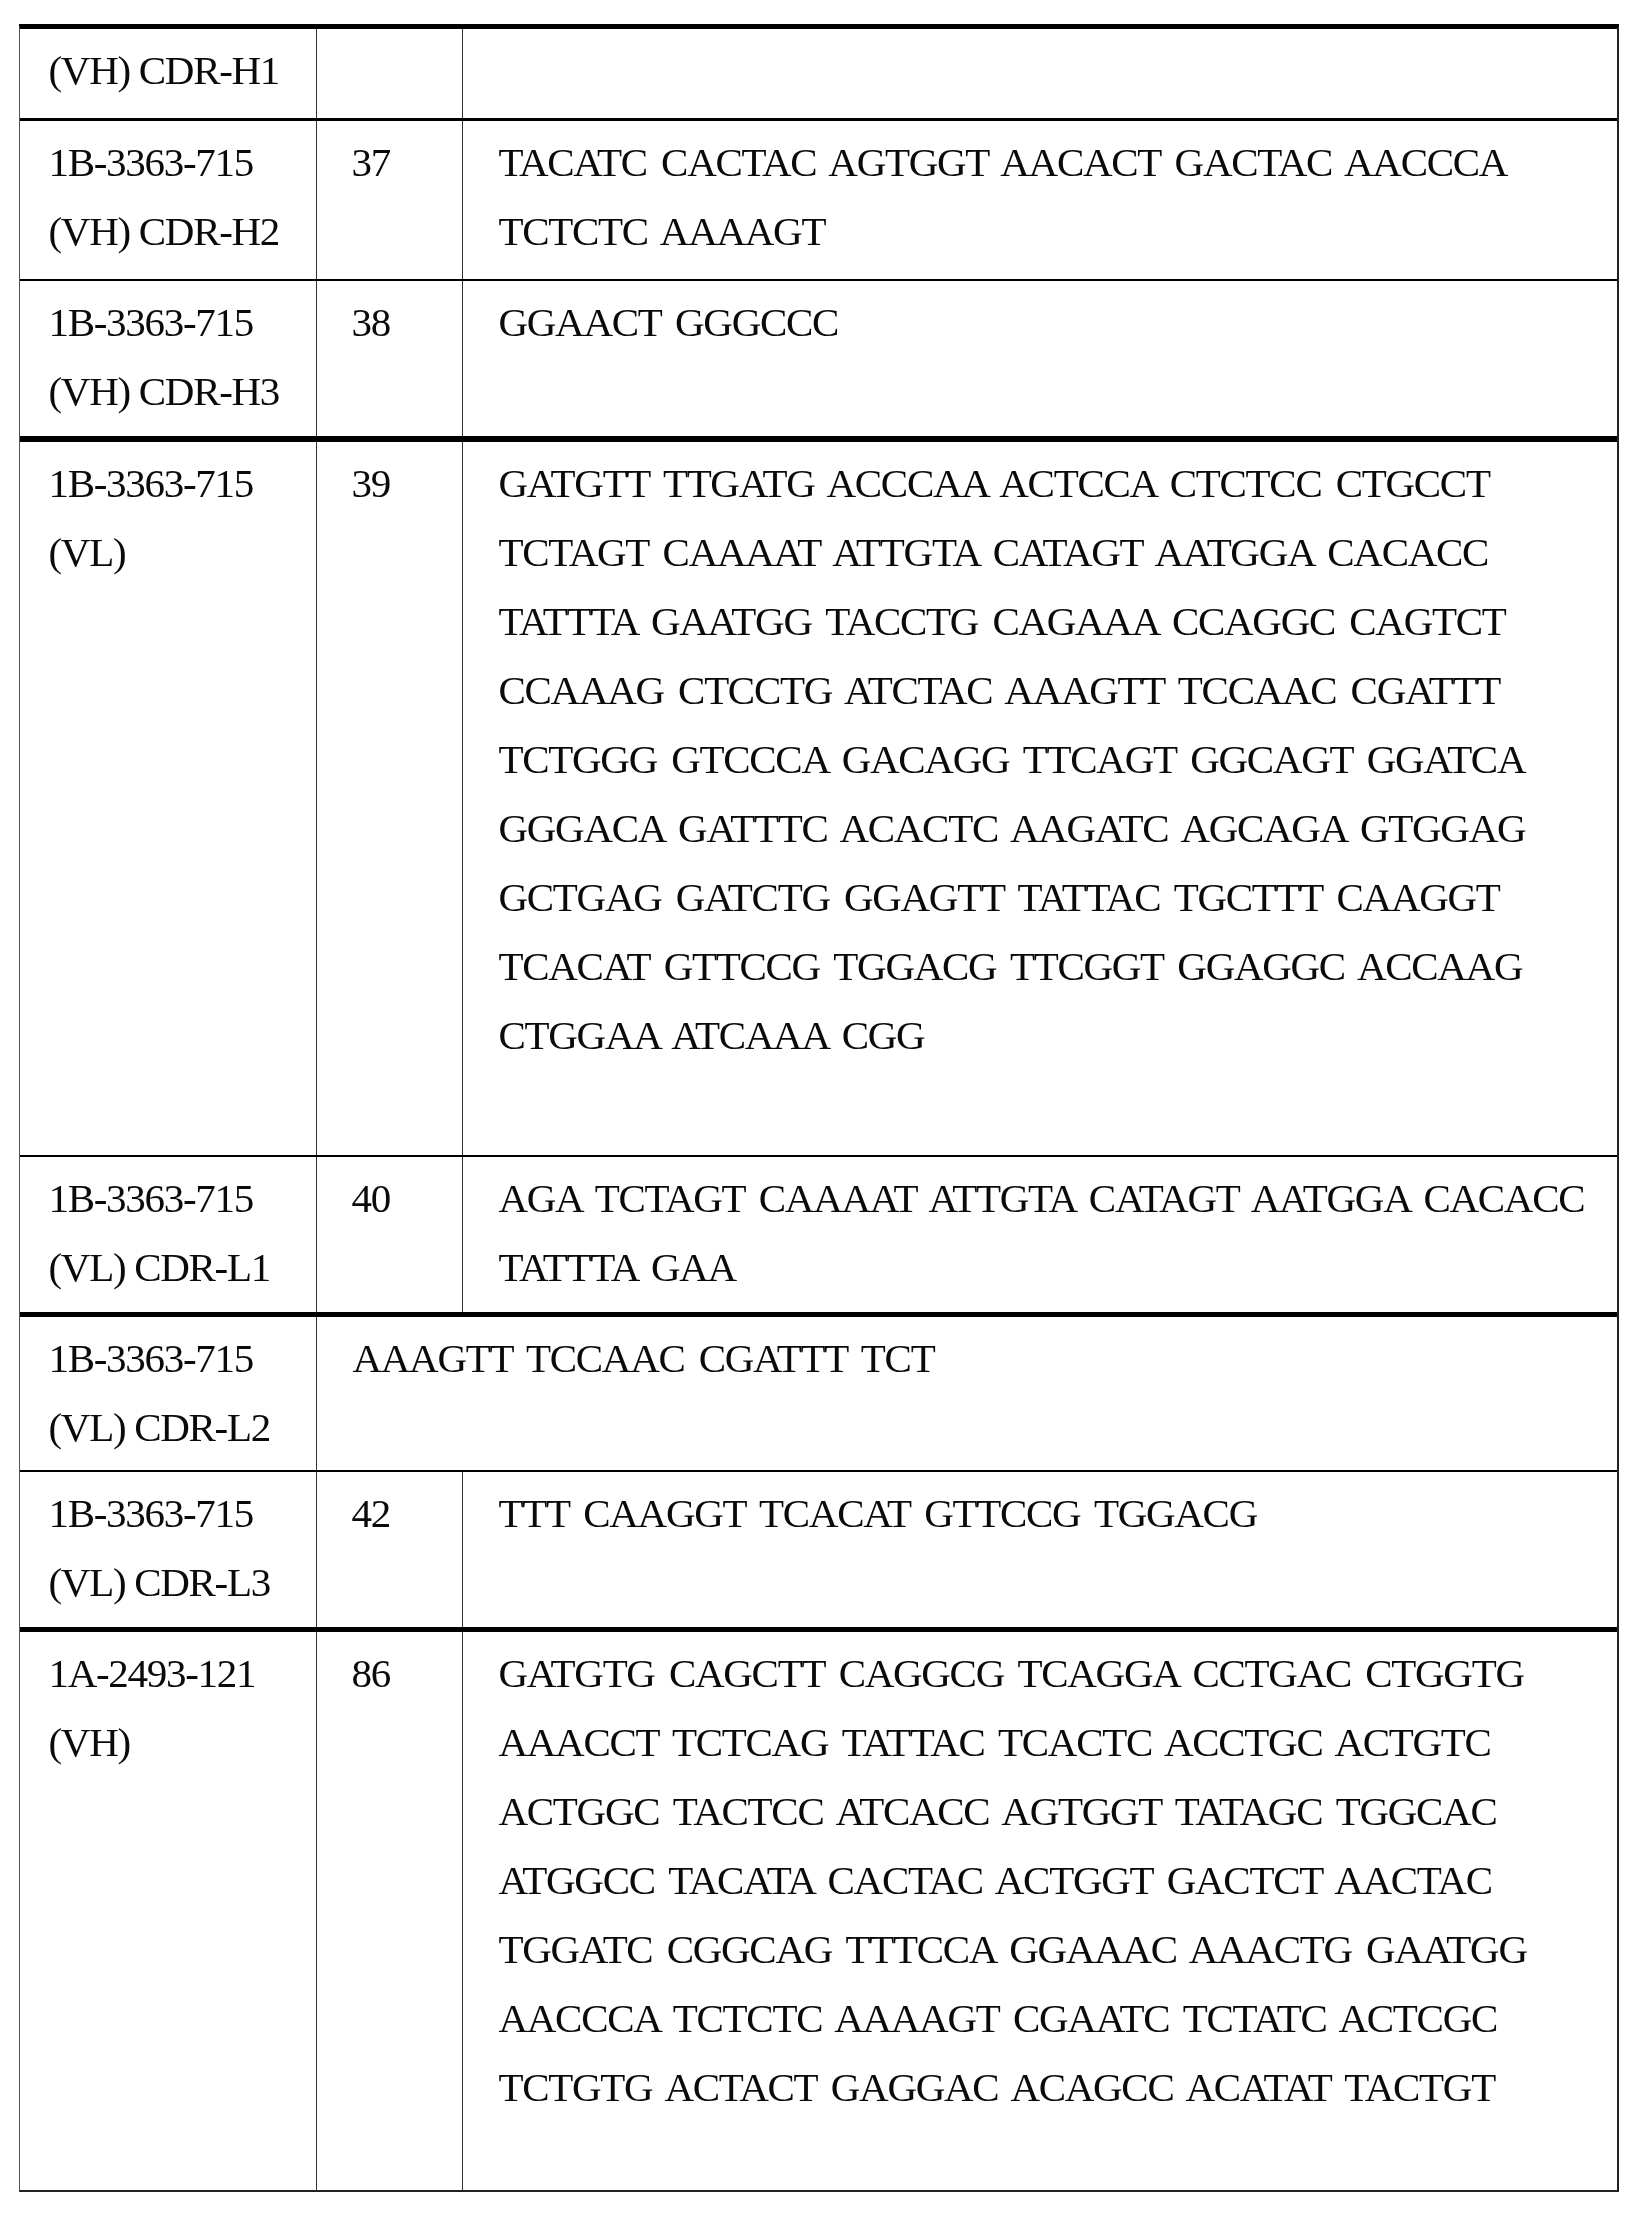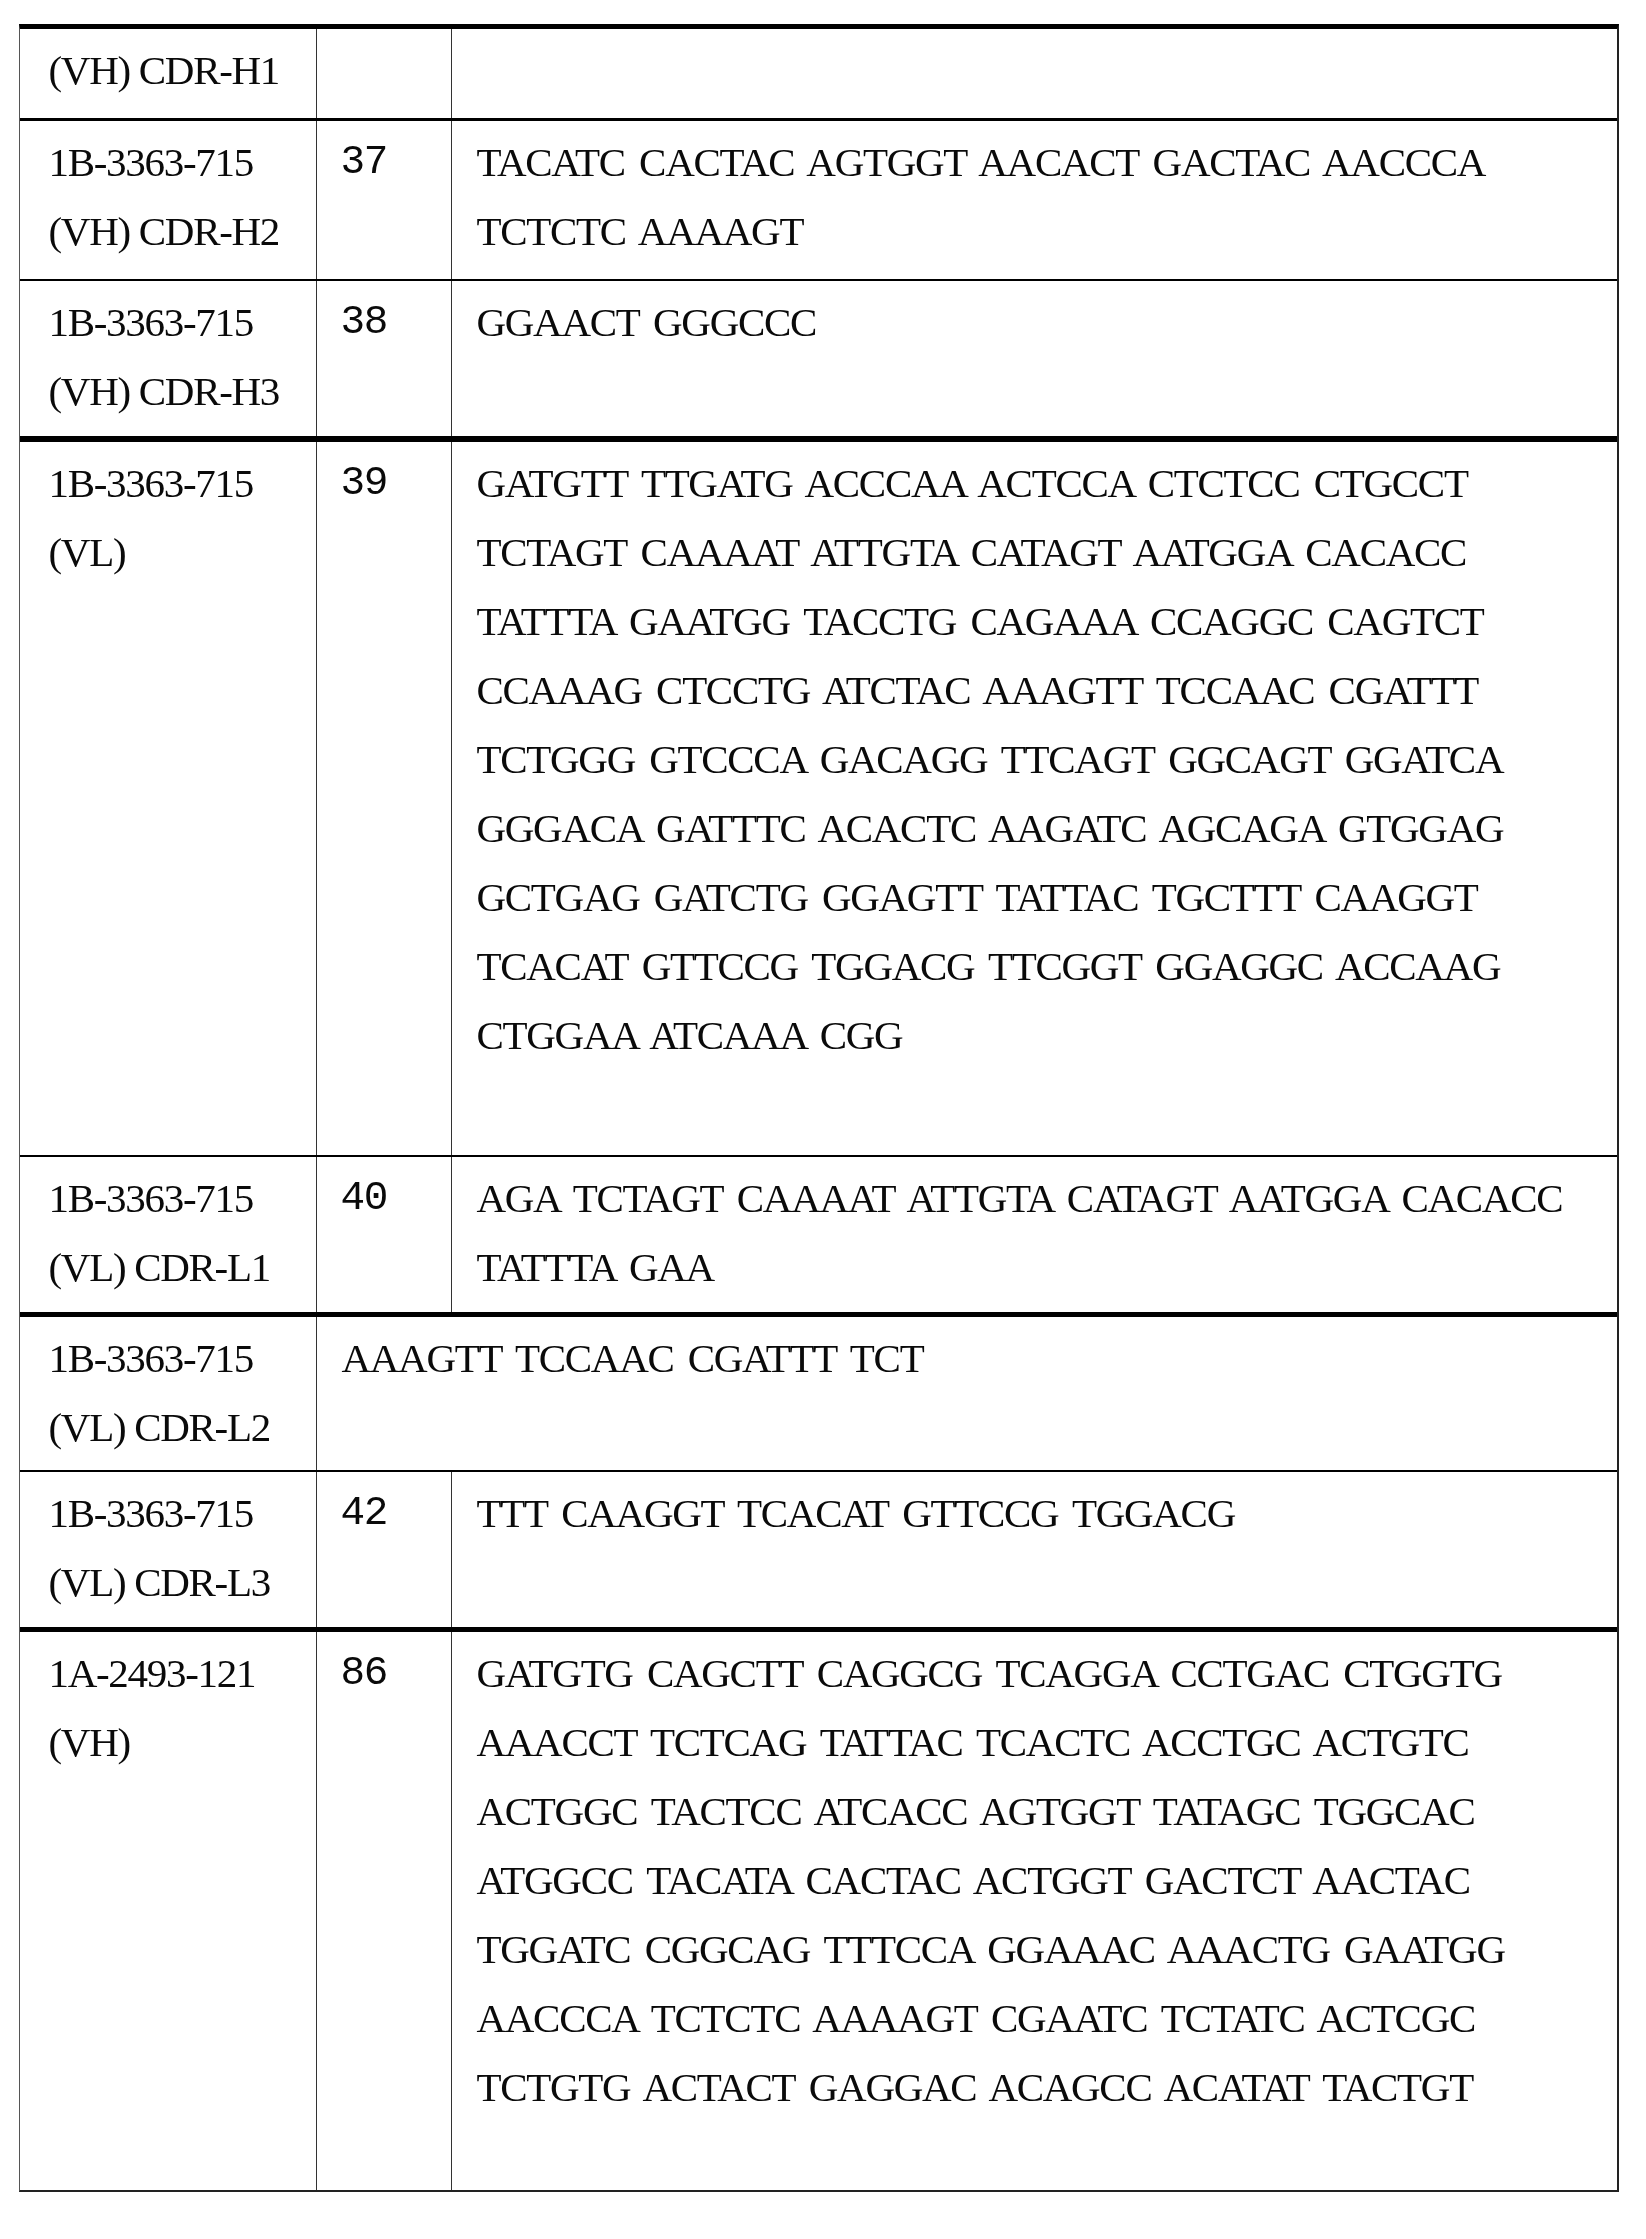--- a/index.html
+++ b/index.html
@@ -28,20 +28,21 @@
     border-bottom: 2.6px solid #222;
     border-left: 1.8px solid #555;
     border-right: 2.6px solid #222;
     background: #fff;
   }
   .row {
     display: flex;
     box-sizing: border-box;
     border-bottom: 2.6px solid #000;
     overflow: hidden;
+    gap: 11px;
   }
   
   .row:nth-child(1) { height: 92px; border-bottom-width: 3.5px; }
   .row:nth-child(2) { height: 160px; border-bottom-width: 2.6px; }
   .row:nth-child(3) { height: 161px; border-bottom-width: 6.2px; }
   .row:nth-child(4) { height: 715px; border-bottom-width: 2.6px; }
   .row:nth-child(5) { height: 160px; border-bottom-width: 5.3px; }
   .row:nth-child(6) { height: 155px; border-bottom-width: 2.6px; }
   .row:nth-child(7) { height: 160px; border-bottom-width: 5.3px; }
   .row:nth-child(8) { height: 558px; border-bottom: none; }
@@ -56,21 +57,20 @@
   }
   .cell-region {
     width: 297px;
     border-right: 1.8px solid #333;
     padding-left: 29px;
   }
   .cell-seqid {
     width: 135px;
     border-right: 1.8px solid #333;
     padding-left: 24px;
-    font-family: Liberation Mono, monospace;
   }
   .cell-sequence {
     flex: 1;
     padding-left: 25px;
     word-spacing: 5.3px;
   }
   .txt-line { height: 69px; }
 </style>
 </head>
 <body>

